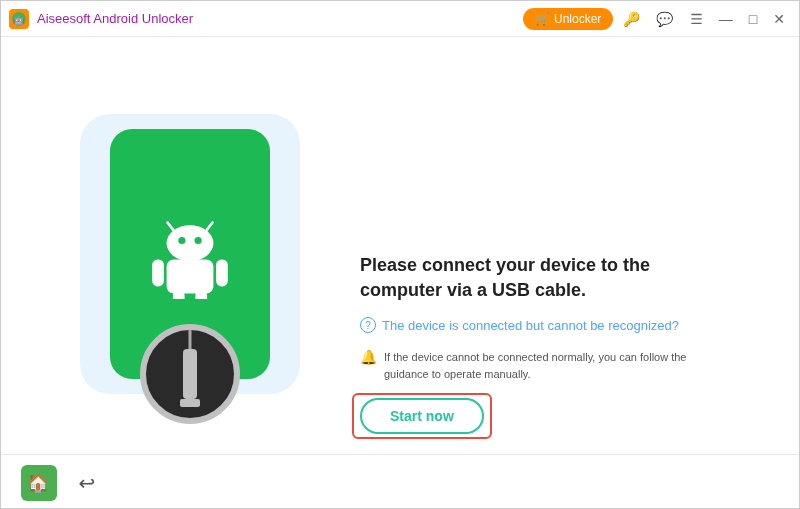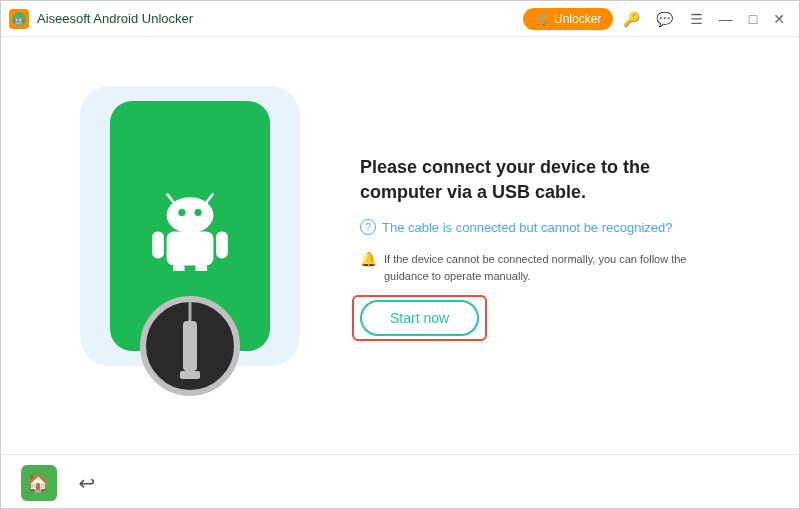--- a/index.html
+++ b/index.html
@@ -29,21 +29,21 @@
     }
     .app-icon {
       width: 20px;
       height: 20px;
       display: flex;
       align-items: center;
       justify-content: center;
     }
     .app-title {
       font-size: 13px;
-      color: #14532d;
+      color: #a21caf;
       font-weight: 500;
     }
     .title-bar-right {
       display: flex;
       align-items: center;
       gap: 4px;
     }
     .purchase-btn {
       background: #ff8c00;
       color: #fff;
@@ -62,21 +62,21 @@
       cursor: pointer;
       color: #666;
       font-size: 14px;
       padding: 4px 6px;
       border-radius: 3px;
     }
 
     
     .main-content {
       display: flex;
-      align-items: center;
+      align-items: flex-end;
       justify-content: center;
       height: calc(509px - 36px - 56px);
       padding: 20px 40px;
       gap: 60px;
     }
 
     
     .phone-illustration {
       position: relative;
       width: 220px;
@@ -203,21 +203,21 @@
       pointer-events: none;
     }
     .start-now-btn {
       background: #fff;
       border: 2px solid #26c6a0;
       color: #26c6a0;
       padding: 8px 28px;
       border-radius: 20px;
       font-size: 14px;
       cursor: pointer;
-      font-weight: 400;
+      font-weight: 700;
     }
 
     
     .bottom-bar {
       height: 56px;
       border-top: 1px solid #e8e8e8;
       display: flex;
       align-items: center;
       padding: 0 20px;
       gap: 12px;
@@ -335,21 +335,21 @@
     </div>
   </div>
 
   <div class="right-panel">
     <div class="connect-title">
       Please connect your device to the<br>computer via a USB cable.
     </div>
 
     <div class="help-link">
       <div class="icon-circle">?</div>
-      <a href="#">The cable is connected but cannot be recognized?</a>
+      <a href="#">The device is connected but cannot be recognized?</a>
     </div>
 
     <div class="info-row">
       <span class="icon-refresh">🔔</span>
       <span class="info-text">If the device cannot be connected normally, you can follow the guidance to operate manually.</span>
     </div>
 
     <div class="start-now-wrapper">
       <div class="highlight-box"></div>
       <button class="start-now-btn">Start now</button>

